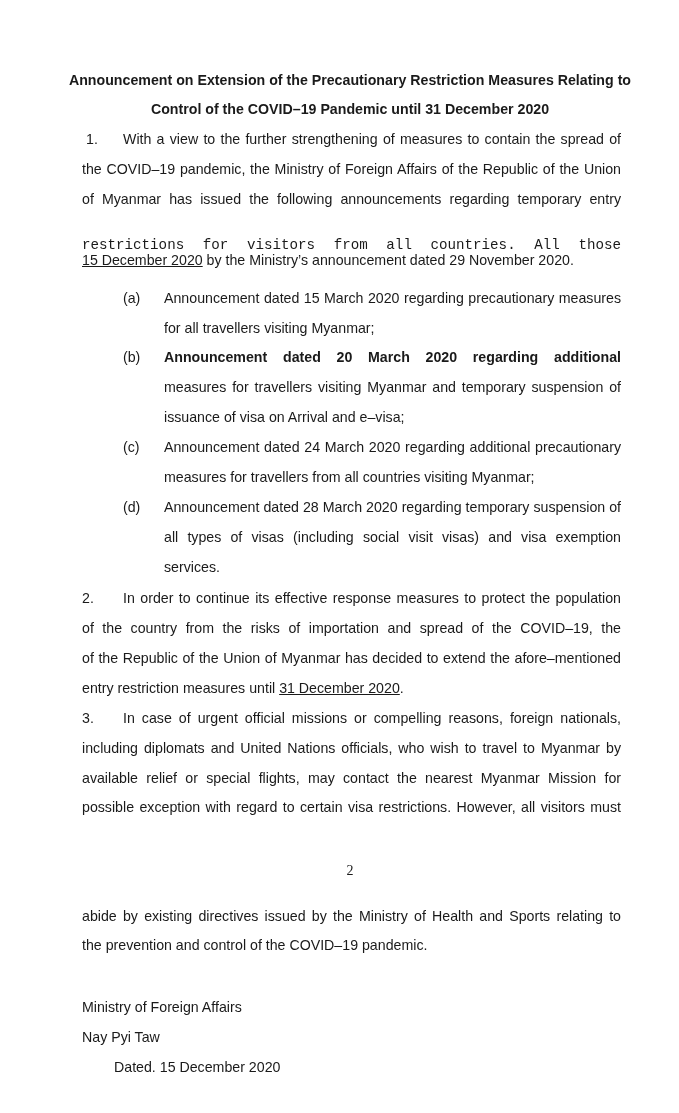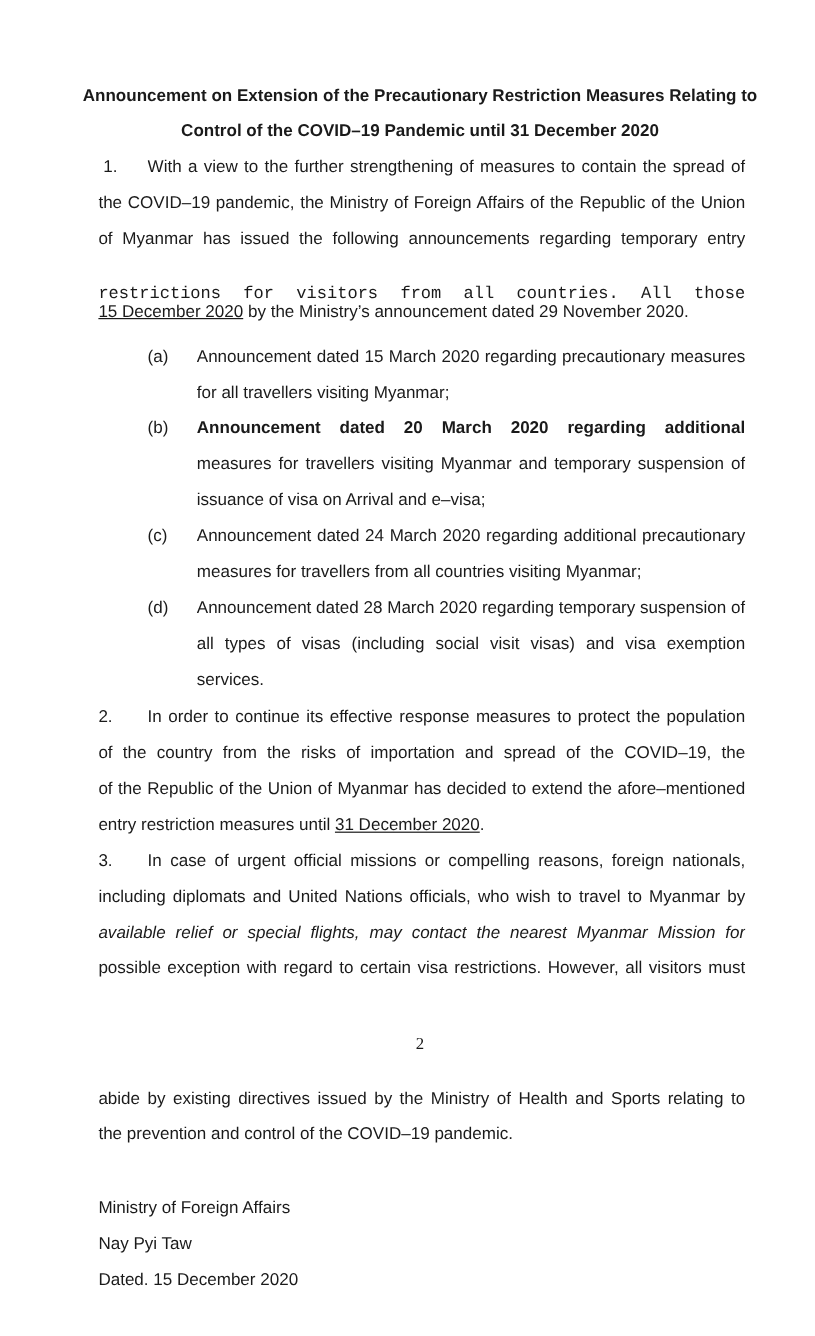--- a/index.html
+++ b/index.html
@@ -67,28 +67,28 @@
   <div class="line just" style="top:649px;">of the Republic of the Union of Myanmar has decided to extend the afore–mentioned</div>
   <div class="line last" style="top:679px;">
     <span>entry restriction measures until </span><span class="u">31 December 2020</span><span>.</span>
   </div>
 </div>
 
 <div>
   <div class="line pnum" style="top:709px;">3.</div>
   <div class="line indent-just" style="top:709px;">In case of urgent official missions or compelling reasons, foreign nationals,</div>
   <div class="line just" style="top:739px;">including diplomats and United Nations officials, who wish to travel to Myanmar by</div>
-  <div class="line just" style="top:769px;font-style:italic;">available relief or special flights, may contact the nearest Myanmar Mission for</div>
+  <div class="line just" style="top:769px;">available relief or special flights, may contact the nearest Myanmar Mission for</div>
   <div class="line just" style="top:798px;">possible exception with regard to certain visa restrictions. However, all visitors must</div>
 </div>
 
 <div class="line pagenum" style="top:862px;">2</div>
 
 <div>
   <div class="line just" style="top:907px;">abide by existing directives issued by the Ministry of Health and Sports relating to</div>
   <div class="line last" style="top:936px;">the prevention and control of the COVID–19 pandemic.</div>
 </div>
 
 <div>
   <div class="line last" style="top:998px;">Ministry of Foreign Affairs</div>
   <div class="line last" style="top:1028px;">Nay Pyi Taw</div>
-  <div class="line last" style="top:1058px;">Dated. 15 December 2020</div>
+  <div class="line last" style="top:1058px;margin-left:32px;">Dated. 15 December 2020</div>
 </div>
 
 </body></html>

